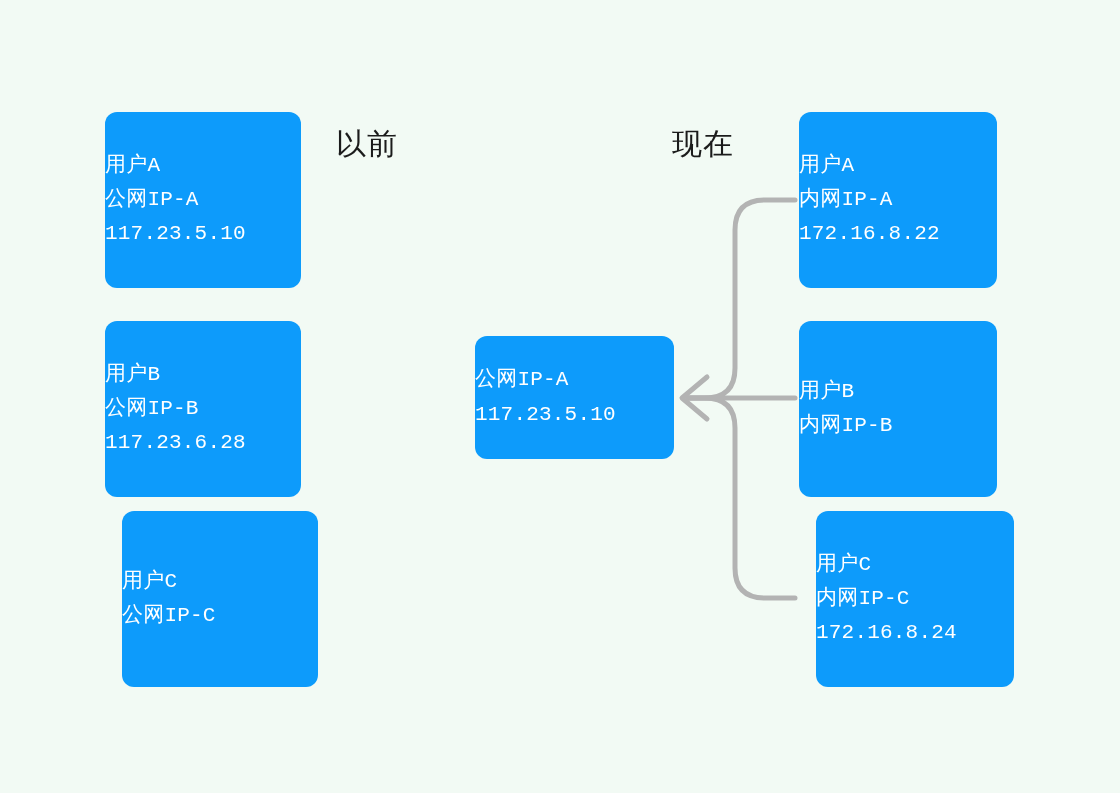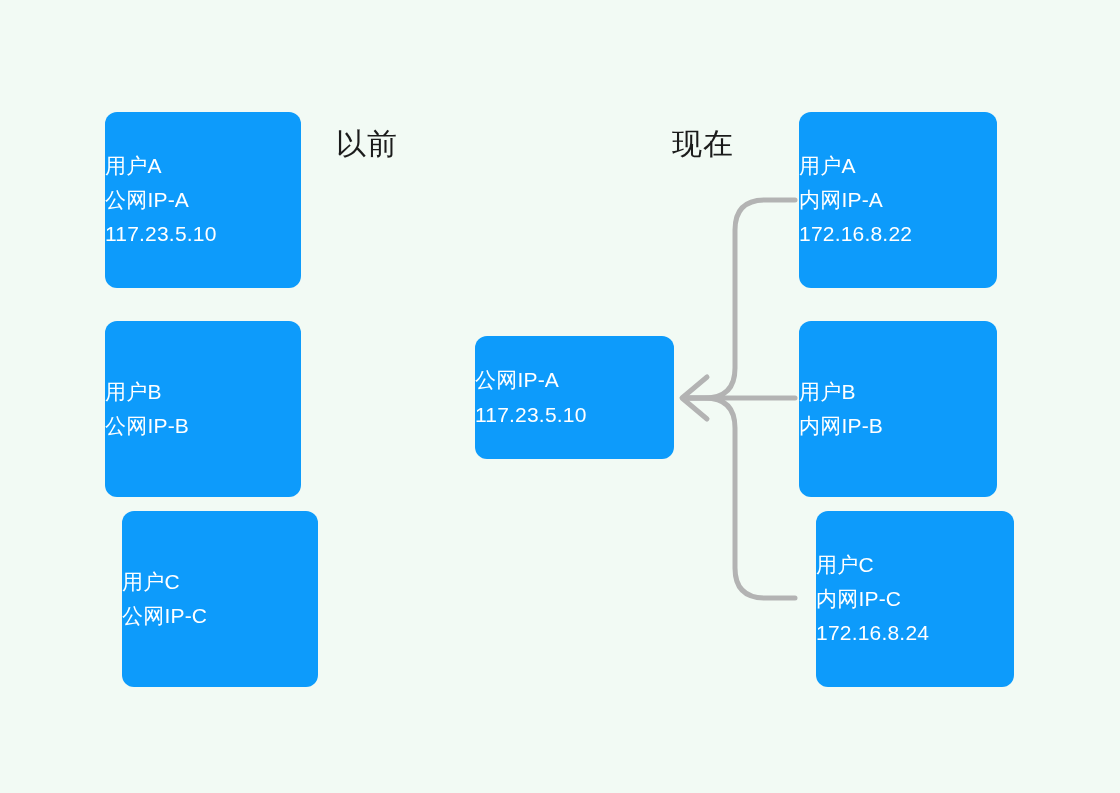--- a/index.html
+++ b/index.html
@@ -10,20 +10,21 @@
     width: 1120px;
     height: 793px;
     background: #f2faf4;
     font-family: "Liberation Sans", "DejaVu Sans", sans-serif;
     overflow: hidden;
   }
   #diagram {
     position: relative;
     width: 956px;
     height: 793px;
+    font-family: Liberation Mono, monospace;
   }
 
   
   .node {
     position: absolute;
     background: #0d9bfb;
     border-radius: 12px;
     color: #ffffff;
     display: flex;
     flex-direction: column;
@@ -95,20 +96,21 @@
 
   <div class="node col-left row-1">
     <div class="line">用户A</div>
     <div class="line">公网IP-A</div>
     <div class="line">117.23.5.10</div>
   </div>
 
   <div class="node col-left row-2">
     <div class="line">用户B</div>
     <div class="line">公网IP-B</div>
+    <div class="line">117.23.6.28</div>
   </div>
 
   <div class="node col-left row-3">
     <div class="line">用户C</div>
     <div class="line">公网IP-C</div>
   </div>
 
   <div class="node node-center">
     <div class="line">公网IP-A</div>
     <div class="line">117.23.5.10</div>

